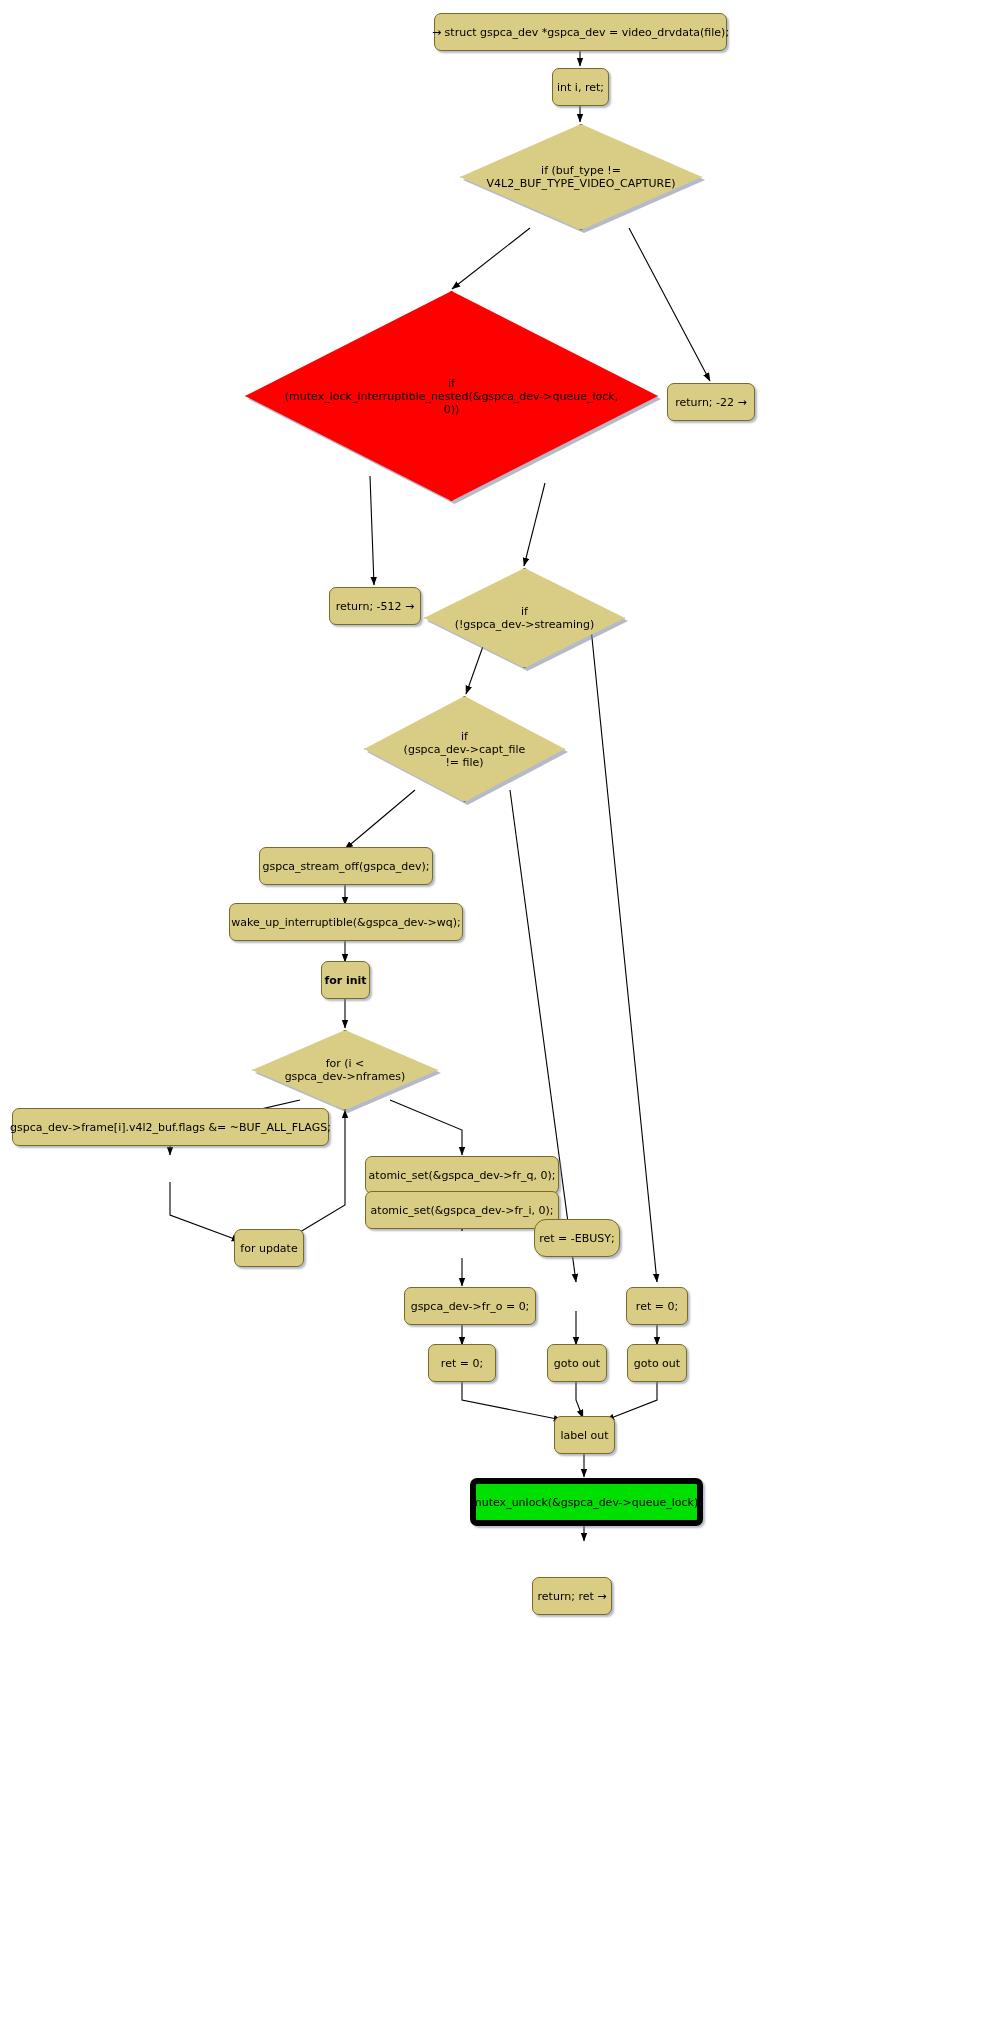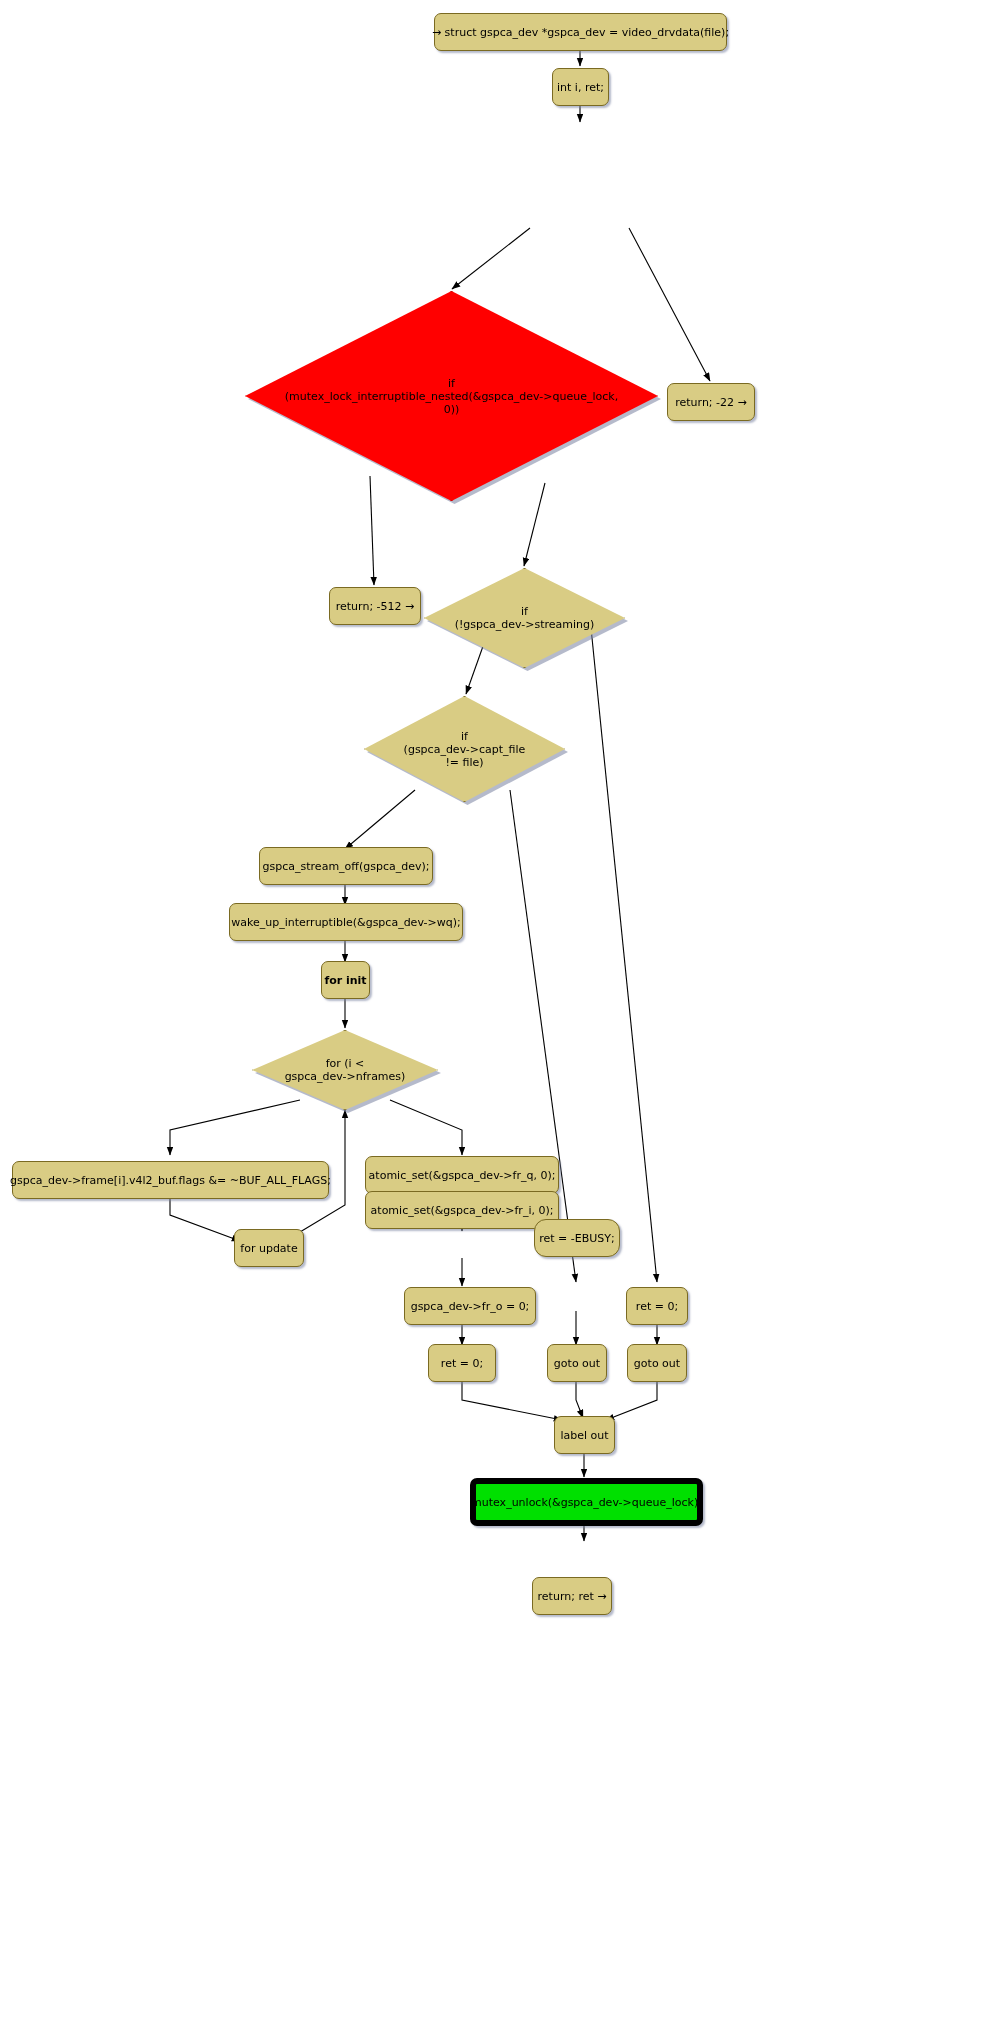--- a/index.html
+++ b/index.html
@@ -156,20 +156,26 @@
   </svg>
 
   <div class="node box" style="left:434px; top:13px; width:293px; height:28px;">
     <span>→ struct gspca_dev *gspca_dev = video_drvdata(file);</span>
   </div>
 
   <div class="node box" style="left:552px; top:68px; width:57px; height:28px;">
     <span>int i, ret;</span>
   </div>
 
+  <div class="node diamond" style="left:460px; top:124px; width:242px; height:106px;">
+    <span class="shadow"></span>
+    <span class="shape"></span>
+    <span class="dlabel">if (buf_type !=
+V4L2_BUF_TYPE_VIDEO_CAPTURE)</span>
+  </div>
 
   <div class="node diamond red" style="left:245px; top:291px; width:413px; height:210px;">
     <span class="shadow"></span>
     <span class="shape"></span>
     <span class="dlabel">if
 (mutex_lock_interruptible_nested(&amp;gspca_dev-&gt;queue_lock,
 0))</span>
   </div>
 
   <div class="node box" style="left:667px; top:383px; width:88px; height:28px;">
@@ -207,21 +213,21 @@
     <span>for init</span>
   </div>
 
   <div class="node diamond" style="left:252px; top:1030px; width:186px; height:80px;align-items:center;">
     <span class="shadow"></span>
     <span class="shape"></span>
     <span class="dlabel">for (i &lt;
 gspca_dev-&gt;nframes)</span>
   </div>
 
-  <div class="node box" style="left:12px; top:1161px; width:317px; height:26px;">
+  <div class="node box" style="left:12px; top:1108px; width:317px; height:26px;">
     <span>gspca_dev-&gt;frame[i].v4l2_buf.flags &amp;= ~BUF_ALL_FLAGS;</span>
   </div>
 
   <div class="node box" style="left:234px; top:1229px; width:70px; height:26px;">
     <span>for update</span>
   </div>
 
   <div class="node box" style="left:365px; top:1156px; width:194px; height:26px;">
     <span>atomic_set(&amp;gspca_dev-&gt;fr_q, 0);</span>
   </div>

